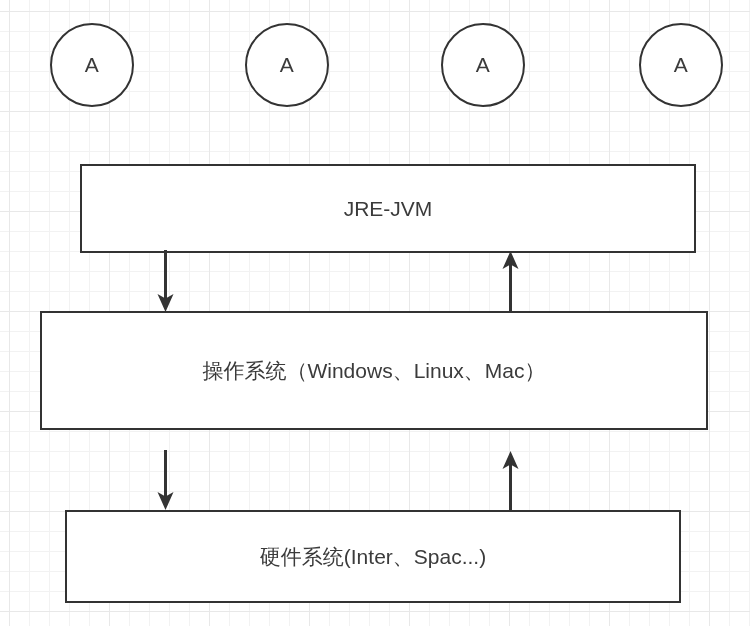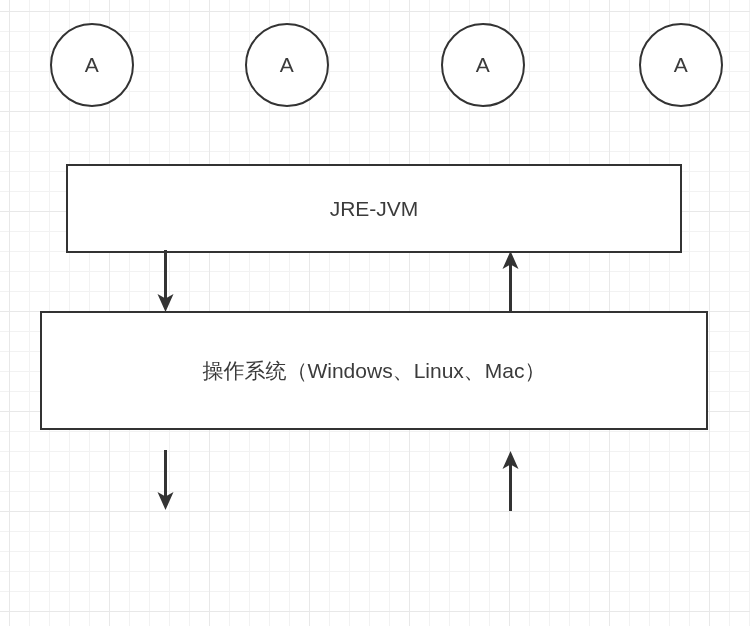--- a/index.html
+++ b/index.html
@@ -68,28 +68,31 @@
   <div class="node-circle" style="left:245px; top:23px; width:84px; height:84px;">
     <span>A</span>
   </div>
   <div class="node-circle" style="left:441px; top:23px; width:84px; height:84px;">
     <span>A</span>
   </div>
   <div class="node-circle" style="left:639px; top:23px; width:84px; height:84px;">
     <span>A</span>
   </div>
 
-  <div class="layer-box" style="left:66px; top:164px; width:616px; height:89px;">
+  <div class="layer-box" style="left:80px; top:164px; width:616px; height:89px;">
     <span>JRE-JVM</span>
   </div>
 
   <div class="layer-box" style="left:40px; top:311px; width:668px; height:119px;">
     <span>操作系统（Windows、Linux、Mac）</span>
   </div>
 
+  <div class="layer-box" style="left:65px; top:510px; width:616px; height:93px;">
+    <span>硬件系统(Inter、Spac...)</span>
+  </div>
 
   <svg class="arrow-svg" style="left:150px; top:250px;" width="32" height="65" viewBox="0 0 32 65">
     <line x1="15.5" y1="0" x2="15.5" y2="49" stroke="#333333" stroke-width="3"></line>
     <polygon points="15.5,62 7.5,44 15.5,48.5 23.5,44" fill="#333333"></polygon>
   </svg>
 
   <svg class="arrow-svg" style="left:495px; top:250px;" width="32" height="65" viewBox="0 0 32 65">
     <line x1="15.5" y1="63" x2="15.5" y2="14" stroke="#333333" stroke-width="3"></line>
     <polygon points="15.5,1 7.5,19 15.5,14.5 23.5,19" fill="#333333"></polygon>
   </svg>

